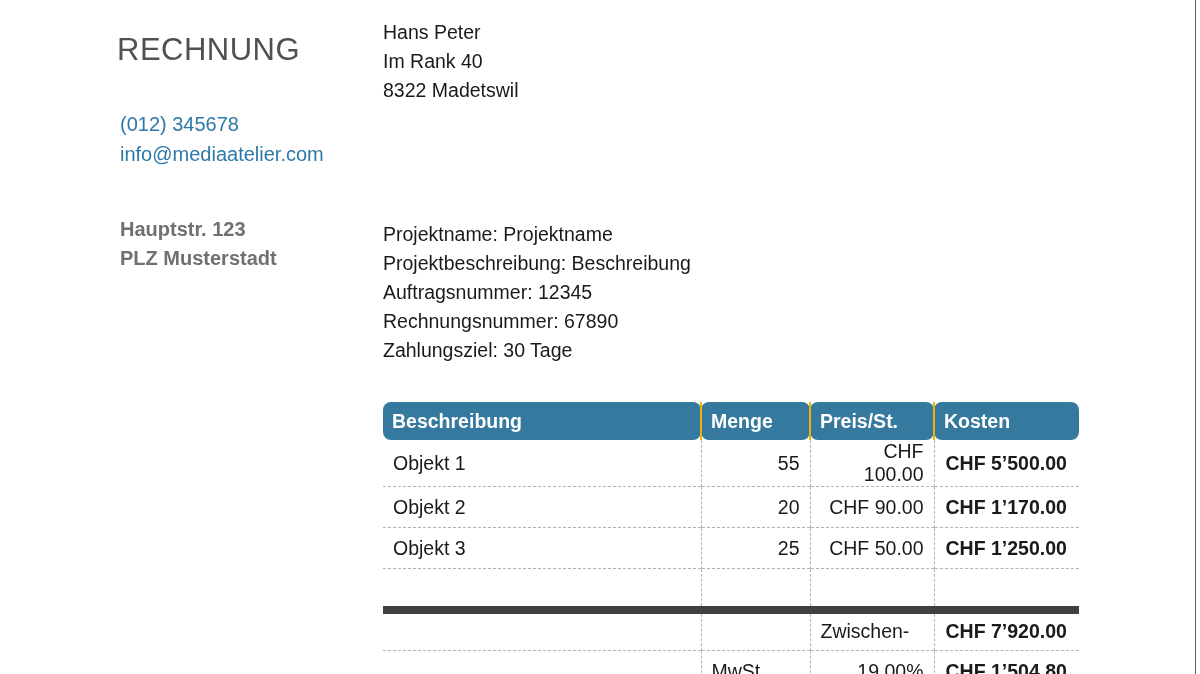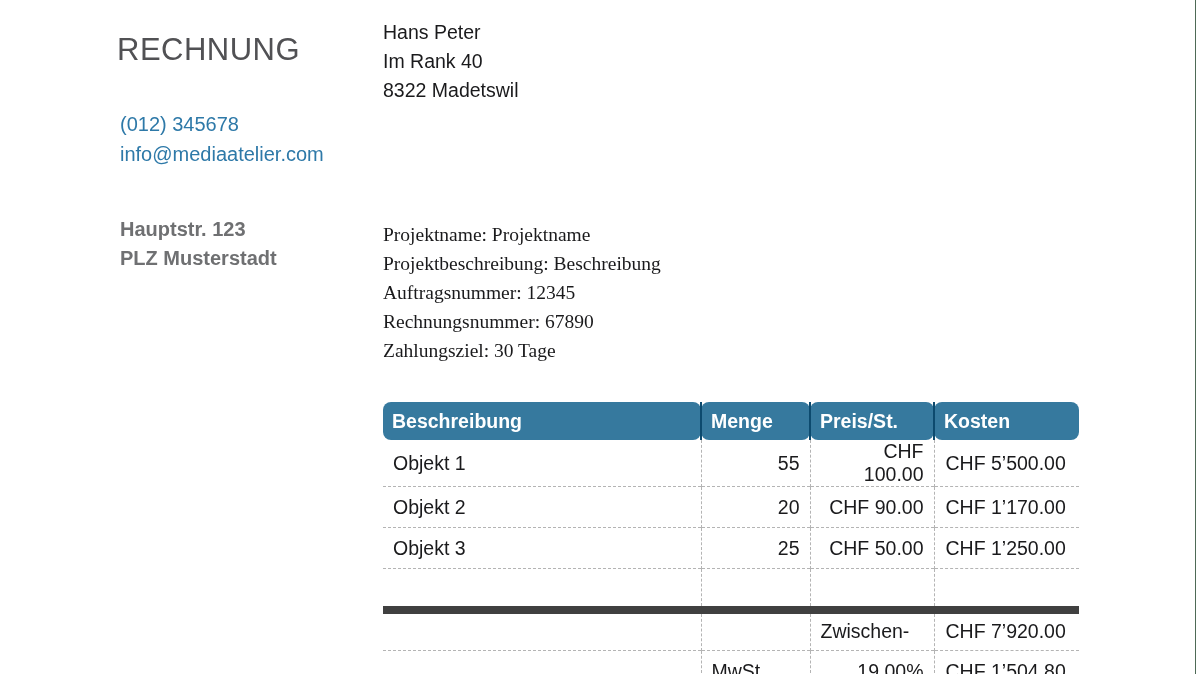--- a/index.html
+++ b/index.html
@@ -19,38 +19,38 @@
 
   .title{position:absolute;left:117px;top:33px;font-size:31px;line-height:1.1;
          font-weight:400;color:var(--title-gray);letter-spacing:.5px;}
 
   .contact{position:absolute;left:120px;top:109px;font-size:20px;font-weight:normal;
            line-height:30px;color:var(--link);}
   .sender{position:absolute;left:120px;top:190px;font-size:20px;font-weight:bold;
           line-height:29px;color:var(--sender-gray);margin-top:25px;}
 
   .recipient{position:absolute;left:383px;top:18px;font-size:19.5px;line-height:29px;}
-  .project{position:absolute;left:383px;top:220px;font-size:19.5px;line-height:29px;font-family:Liberation Serif, serif;}
+  .project{position:absolute;left:383px;top:220px;font-size:19.5px;line-height:29px;}
 
   table.inv{position:absolute;left:383px;top:402px;width:696px;border-collapse:collapse;
             table-layout:fixed;font-size:19.5px;}
   col.c0{width:318px;} col.c1{width:109px;} col.c2{width:124px;} col.c3{width:145px;}
 
   .inv thead th{background:var(--accent);color:#fff;font-weight:bold;text-align:left;
                 height:38px;padding:0 9px;vertical-align:middle;border-radius:8px;}
-  .inv thead th + th{border-left:2px solid #0c4a6e;margin-top:36px;}
+  .inv thead th + th{border-left:2px solid #eab308;margin-top:36px;}
 
   .inv tbody td{height:41px;padding:0 10px;vertical-align:middle;background:#fff;}
   .inv tbody td + td{border-left:1px dashed var(--dash);}
   .inv tbody tr + tr td{border-top:1px dashed var(--dash);}
   .inv tbody tr.subtotal-row td{border-top:8px solid #404040;}
 
   .inv td.num{text-align:right;}
   .inv td.ta-left{text-align:left;}
-  .inv td.cost{text-align:left;padding-left:11px;}
+  .inv td.cost{text-align:left;padding-left:11px;font-weight:bold;}
 
   .edge-line{position:absolute;left:1195px;top:0;width:1px;height:674px;background:var(--edge);}
 </style>
 </head>
 <body>
 
 <div class="page">
 
   <div class="title">RECHNUNG</div>
 

